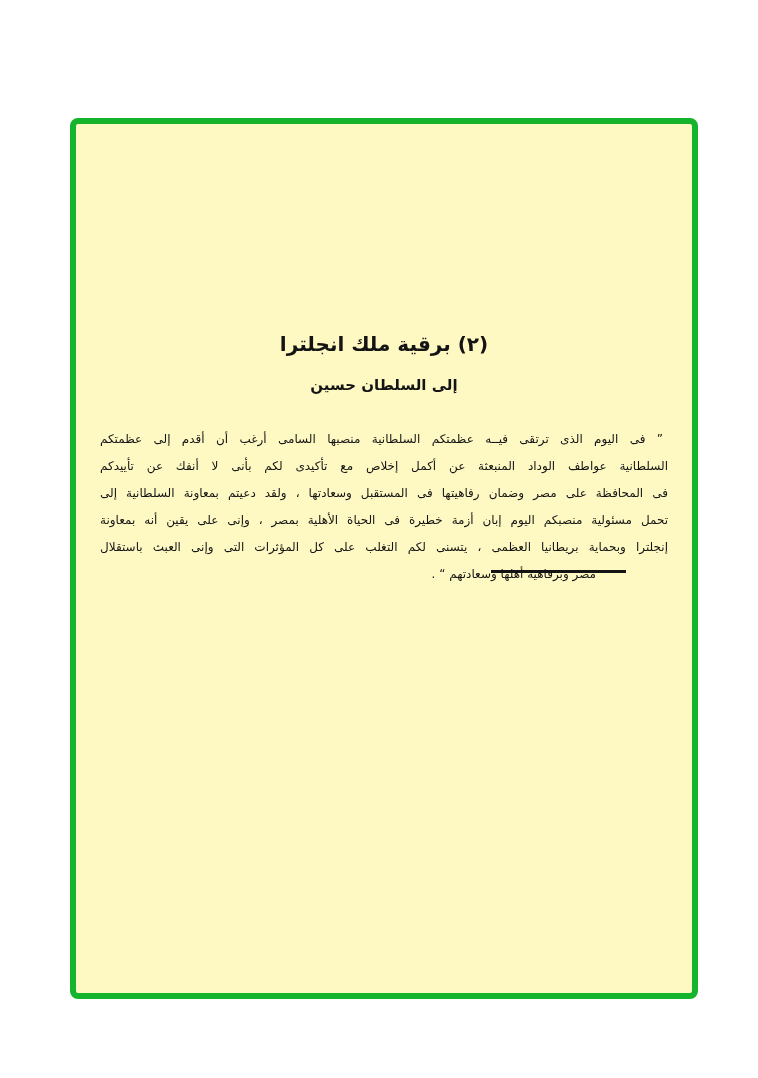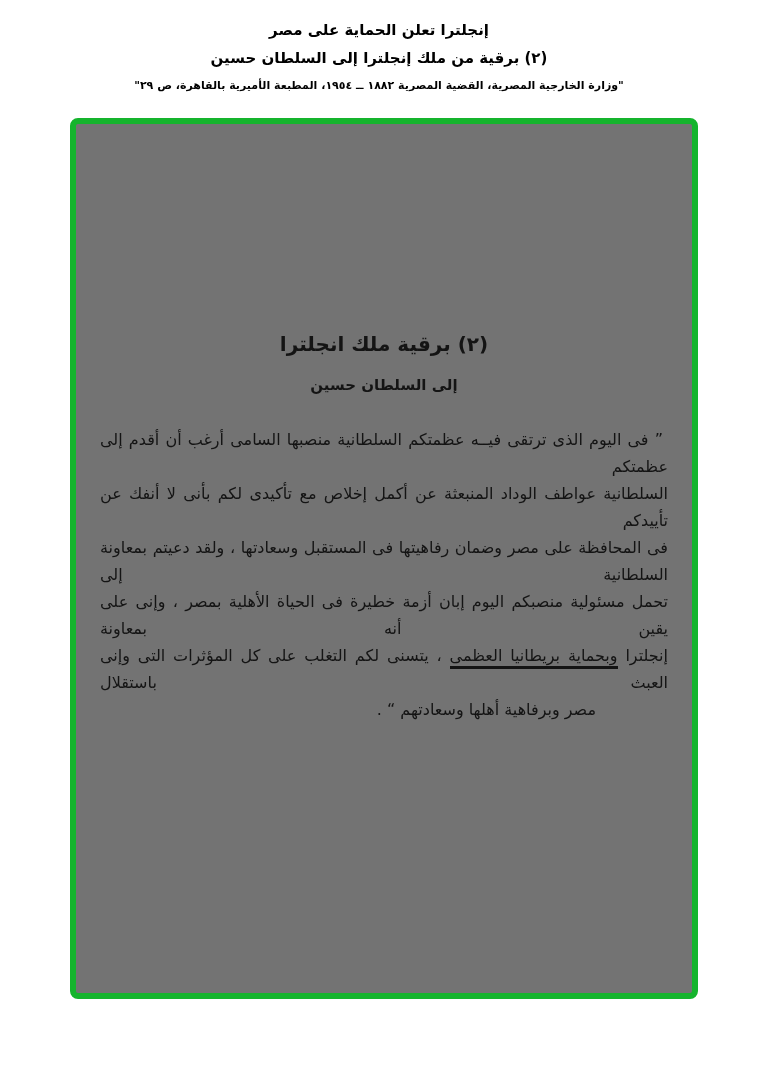--- a/index.html
+++ b/index.html
@@ -44,21 +44,21 @@
   }
   
   .doc-frame {
     position: absolute;
     left: 70px;
     top: 118px;
     width: 616px;
     height: 869px;
     border: 6px solid #15b42d;
     border-radius: 8px;
-    background: #737373;
+    background: #fef9c3;
     overflow: hidden;
   }
   
   .doc-title {
     direction: rtl;
     text-align: center;
     margin-top: 208px;
     font-family: "DejaVu Sans", sans-serif;
     font-size: 20px;
     font-weight: bold;
@@ -68,52 +68,47 @@
     direction: rtl;
     text-align: center;
     margin-top: 20px;
     font-size: 15px;
     font-weight: bold;
     color: #141414;
   }
   .doc-body {
     direction: rtl;
     margin: 32px 24px 0 24px;
-    font-size: 16px;
+    font-size: 12px;
     line-height: 27px;
     color: #141414;
   }
   .doc-body .line {
     text-align: justify;
     text-align-last: justify;
     white-space: normal;
   }
   .doc-body .line.first {
     text-indent: 5px;
   }
   .doc-body .line.last {
     text-align: left;
     text-align-last: right;
     padding-right: 72px;
   }
   .underlined {
     border-bottom: 3px solid #141414;
-    padding-bottom: 1px;
+    padding-bottom: 16px;
   }
 </style>
 </head>
 <body>
 
 <div class="page">
 
-  <header class="page-header">
-    <div class="hdr-title">إنجلترا تعلن الحماية على مصر</div>
-    <div class="hdr-subtitle">(٢) برقية من ملك إنجلترا إلى السلطان حسين</div>
-    <div class="hdr-citation">"وزارة الخارجية المصرية، القضية المصرية ١٨٨٢ ــ ١٩٥٤، المطبعة الأميرية بالقاهرة، ص ٢٩"</div>
-  </header>
 
   <section class="doc-frame" style="border-color: rgb(21, 180, 45);">
 
     <div class="doc-title">(٢) برقية ملك انجلترا</div>
 
     <div class="doc-subtitle">إلى السلطان حسين</div>
 
     <div class="doc-body">
       <div class="line first">” فى اليوم الذى ترتقى فيــه عظمتكم السلطانية منصبها السامى أرغب أن أقدم إلى عظمتكم</div>
       <div class="line">السلطانية عواطف الوداد المنبعثة عن أكمل إخلاص مع تأكيدى لكم بأنى لا أنفك عن تأييدكم</div>

